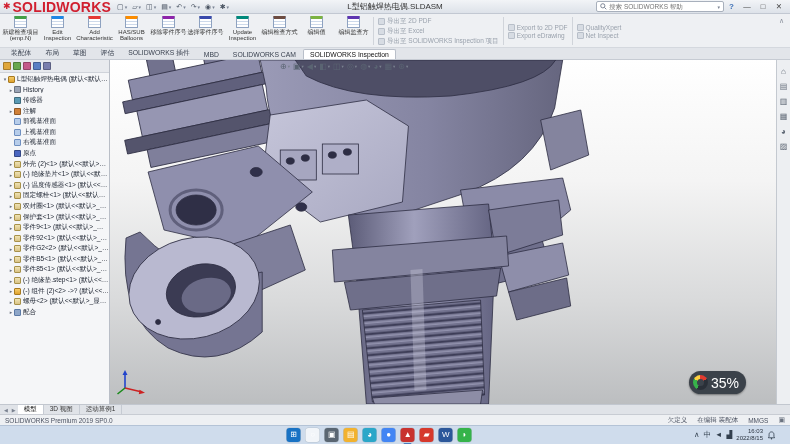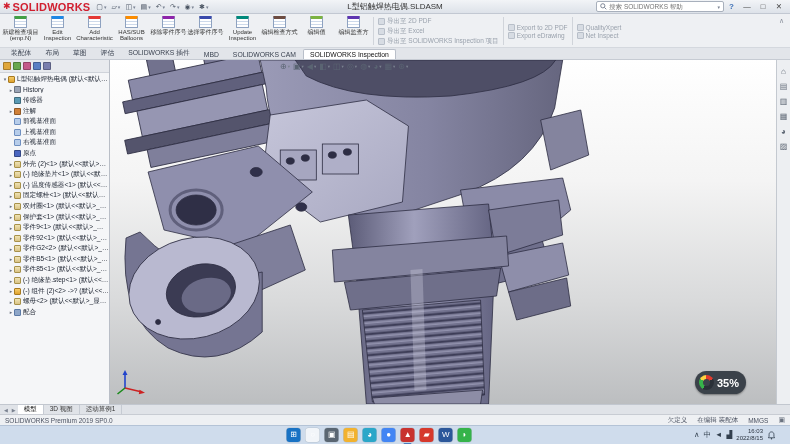--- a/index.html
+++ b/index.html
@@ -4,21 +4,21 @@
 <style>
   * { margin:0; padding:0; box-sizing:border-box; }
   html,body { width:790px; height:444px; overflow:hidden; }
   body { font-family:"Liberation Sans", sans-serif; font-size:8px; color:#222; background:#e8eaed; }
   .app { width:790px; height:444px; display:flex; flex-direction:column; overflow:hidden; }
 
   
   .titlebar { height:14px; flex:0 0 14px; background:linear-gradient(#f2f4f7,#dde2e9); border-bottom:1px solid #c2c8d2; display:flex; align-items:center; padding:0 3px; position:relative; }
   .logo { display:flex; align-items:center; gap:2px; margin-right:4px; }
   .logo .gear { color:#d11f2f; font-size:9px; line-height:1; }
-  .logo .name { color:#d11f2f; font-weight:bold; font-size:11px; letter-spacing:.2px; }
+  .logo .name { color:#d11f2f; font-weight:bold; font-size:14px; letter-spacing:.2px; }
   .qat { display:flex; gap:1px; }
   .qbtn { display:flex; align-items:center; color:#4b5563; font-size:7px; padding:0 2px; border-radius:2px; }
   .qbtn .caret { font-size:5px; color:#7b8494; margin-left:1px; }
   .doc-title { position:absolute; left:50%; transform:translateX(-50%); font-size:8px; color:#333; white-space:nowrap; }
   .tb-right { margin-left:auto; display:flex; align-items:center; gap:3px; }
   .searchbox { display:flex; align-items:center; background:#fff; border:1px solid #a8b0bc; border-radius:2px; height:11px; width:128px; padding:0 3px; gap:2px; }
   .searchbox svg { flex:none; }
   .searchbox input { border:0; outline:0; flex:1; font-size:6.5px; color:#888; font-family:"Liberation Sans", sans-serif; background:transparent; min-width:0; }
   .help-btn { color:#3b6fb5; font-size:8px; font-weight:bold; padding:0 2px; }
   .winbtns { display:flex; }
@@ -68,21 +68,21 @@
   .hud .hicon { display:flex; align-items:center; gap:1px; color:#5a6472; font-size:8px; line-height:1; }
   .hud .hcaret { font-size:4.5px; color:#7a8290; }
 
   .right-rail { width:14px; flex:0 0 14px; background:#edeff2; border-left:1px solid #c4c9d0; display:flex; flex-direction:column; align-items:center; gap:7px; padding-top:8px; }
   .right-rail .raicon { color:#5f6875; font-size:8px; line-height:1; }
 
   .triad { position:absolute; left:6px; bottom:8px; z-index:5; }
   .gauge { position:absolute; right:30px; bottom:10px; z-index:5; background:#3b424a; border-radius:12px; height:23px; display:flex; align-items:center; gap:3px; padding:0 7px 0 4px; box-shadow:0 1px 2px rgba(0,0,0,.4); }
   .gauge .dial { width:15px; height:15px; border-radius:50%; background:conic-gradient(from 210deg,#37b34a 0 90deg,#ffd23f 90deg 150deg,#e23b2e 150deg 210deg,#2a3038 210deg 360deg); position:relative; }
   .gauge .dial::after { content:""; position:absolute; inset:4px; background:#3b424a; border-radius:50%; }
-  .gauge .gval { color:#fff; font-size:11px; font-weight:bold; }
+  .gauge .gval { color:#fff; font-size:14px; font-weight:normal; }
 
   
   .bottom-tabs { height:10px; flex:0 0 10px; background:#e0e3e8; border-top:1px solid #c2c7cf; display:flex; align-items:stretch; padding-left:2px; }
   .bt-nav { color:#7a8290; font-size:5px; display:flex; align-items:center; padding:0 2px; }
   .btab { font-size:6.5px; color:#333; padding:0 6px; display:flex; align-items:center; border-right:1px solid #c6cbd3; }
   .btab.active { background:#fff; color:#000; }
 
   
   .statusbar { height:11px; flex:0 0 11px; background:#eef0f3; border-top:1px solid #c8ccd3; display:flex; align-items:center; padding:0 5px; font-size:6.5px; color:#4a5160; }
   .sb-right { margin-left:auto; display:flex; align-items:center; gap:10px; }

